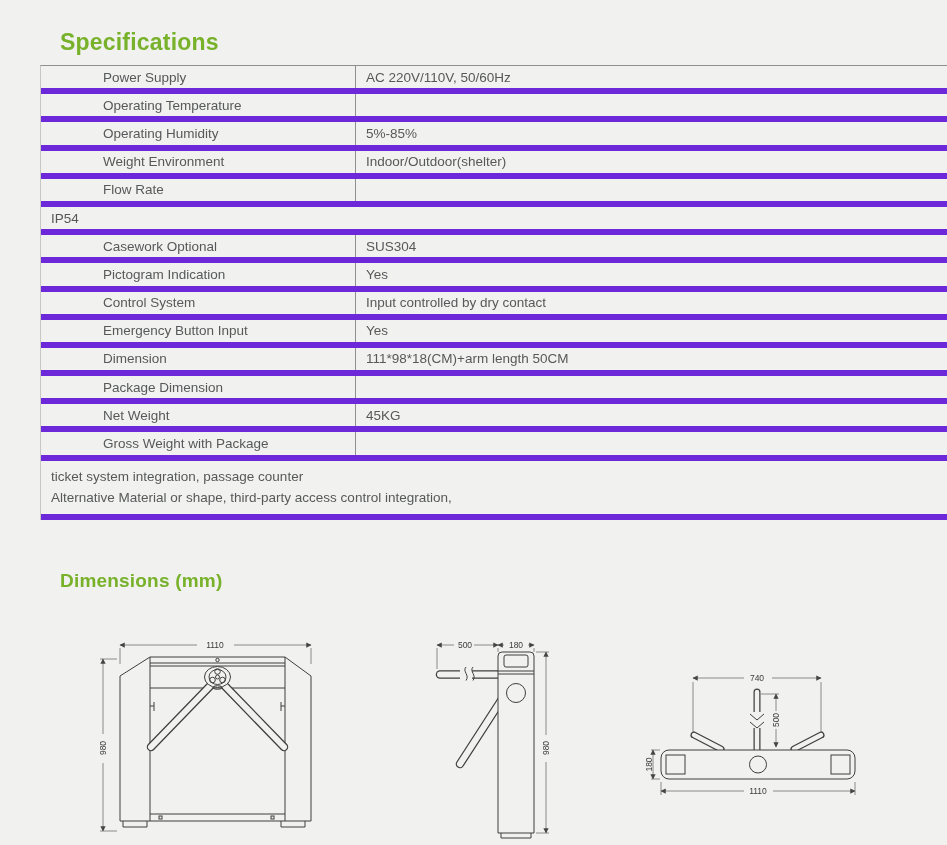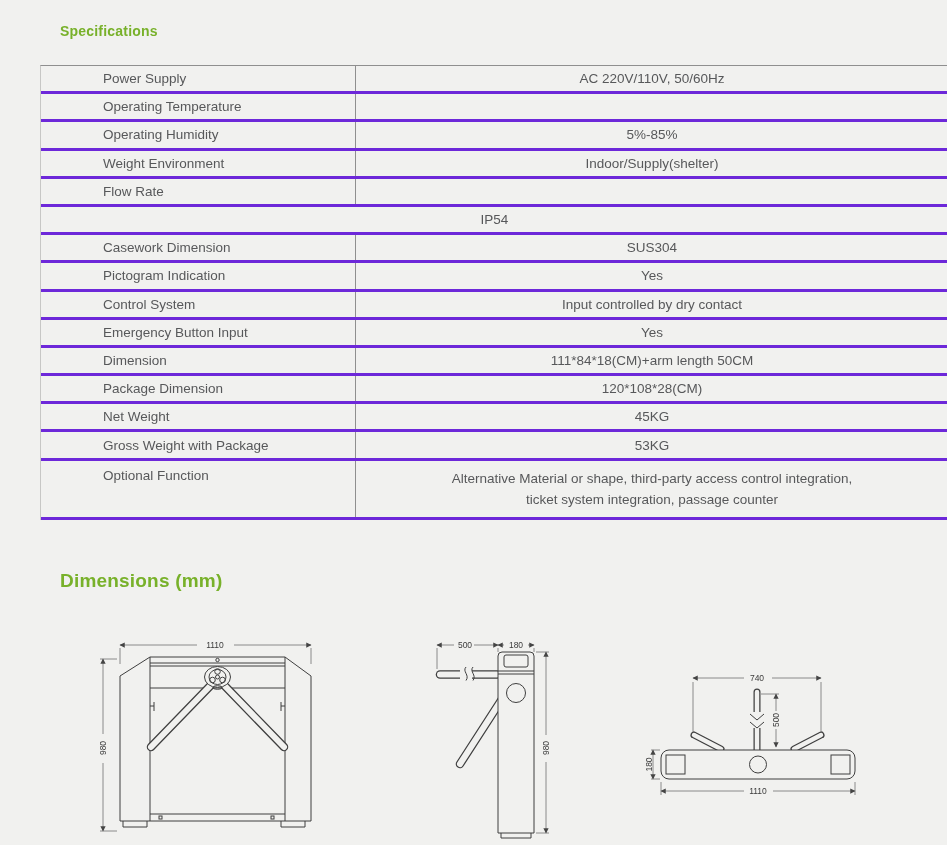--- a/index.html
+++ b/index.html
@@ -4,48 +4,48 @@
 <style>
   html,body { margin:0; padding:0; }
   body {
     width:947px; height:845px; position:relative; overflow:hidden;
     background:#f1f1ef;
     font-family:"Liberation Sans","DejaVu Sans",sans-serif;
     color:#57585a;
   }
   .section-title {
     position:absolute; left:60px;
-    font-size:14px; font-weight:bold; color:#78b12a;
+    font-size:23px; font-weight:bold; color:#78b12a;
     letter-spacing:0.2px;
   }
   #specs-title { top:14px; }
   #dims-title  { top:554px; font-size:19px; }
 
   .spec-table {
     position:absolute; left:40px; top:65px; width:907px;
     border-top:1px solid #8f8f8f;
     border-left:1px solid #c7c7c5;
   }
   .spec-row {
     display:flex; box-sizing:border-box;
     height:28.2px;
-    border-bottom:3px solid #6d28d9;
+    border-bottom:6px solid #6d28d9;
   }
   .spec-row.tall { height:59px; }
   .spec-label {
     width:315px; box-sizing:border-box;
     padding-left:62px; padding-right:8px;
     border-right:1px solid #8f8f8f;
     display:flex; align-items:center;
     font-size:13.5px;
   }
   .spec-row.tall .spec-label { align-items:flex-start; padding-top:7px; }
   .spec-value {
     flex:1; display:flex; flex-direction:column; justify-content:center;
-    text-align:center; font-size:13.5px; line-height:21px;
+    text-align:left; font-size:13.5px; line-height:21px;
     padding:0 10px;
   }
   .drawing { position:absolute; }
   #front-view { left:93px;  top:636px; }
   #side-view  { left:424px; top:636px; }
   #top-view   { left:645px; top:661px; }
 
   svg text {
     font-family:"Liberation Sans","DejaVu Sans",sans-serif;
     font-size:8.5px; fill:#3c3c3c;
@@ -71,65 +71,62 @@
   </div>
   <div class="spec-row">
     <div class="spec-label">Operating Temperature</div>
   </div>
   <div class="spec-row">
     <div class="spec-label">Operating Humidity</div>
     <div class="spec-value">5%-85%</div>
   </div>
   <div class="spec-row">
     <div class="spec-label">Weight Environment</div>
-    <div class="spec-value">Indoor/Supply(shelter)</div>
+    <div class="spec-value">Indoor/Outdoor(shelter)</div>
   </div>
   <div class="spec-row">
     <div class="spec-label">Flow Rate</div>
   </div>
   <div class="spec-row">
     <div class="spec-value">IP54</div>
   </div>
   <div class="spec-row">
-    <div class="spec-label">Casework Dimension</div>
+    <div class="spec-label">Casework Optional</div>
     <div class="spec-value">SUS304</div>
   </div>
   <div class="spec-row">
     <div class="spec-label">Pictogram Indication</div>
     <div class="spec-value">Yes</div>
   </div>
   <div class="spec-row">
     <div class="spec-label">Control System</div>
     <div class="spec-value">Input controlled by dry contact</div>
   </div>
   <div class="spec-row">
     <div class="spec-label">Emergency Button Input</div>
     <div class="spec-value">Yes</div>
   </div>
   <div class="spec-row">
     <div class="spec-label">Dimension</div>
-    <div class="spec-value">111*84*18(CM)+arm length 50CM</div>
+    <div class="spec-value">111*98*18(CM)+arm length 50CM</div>
   </div>
   <div class="spec-row">
     <div class="spec-label">Package Dimension</div>
-    <div class="spec-value">120*108*28(CM)</div>
   </div>
   <div class="spec-row">
     <div class="spec-label">Net Weight</div>
     <div class="spec-value">45KG</div>
   </div>
   <div class="spec-row">
     <div class="spec-label">Gross Weight with Package</div>
-    <div class="spec-value">53KG</div>
   </div>
   <div class="spec-row tall">
-    <div class="spec-label">Optional Function</div>
     <div class="spec-value">
+      <div>ticket system integration, passage counter</div>
       <div>Alternative Material or shape, third-party access control integration,</div>
-      <div>ticket system integration, passage counter</div>
     </div>
   </div>
 </div>
 
 <h2 class="section-title" id="dims-title">Dimensions (mm)</h2>
 
 <svg id="front-view" class="drawing" width="240" height="205" viewBox="0 0 240 205">
   <defs>
     <marker id="arw1" viewBox="0 0 10 10" refX="9" refY="5" markerWidth="7" markerHeight="7" orient="auto-start-reverse">
         <path d="M0,0 L10,5 L0,10 z" fill="#444"></path>

